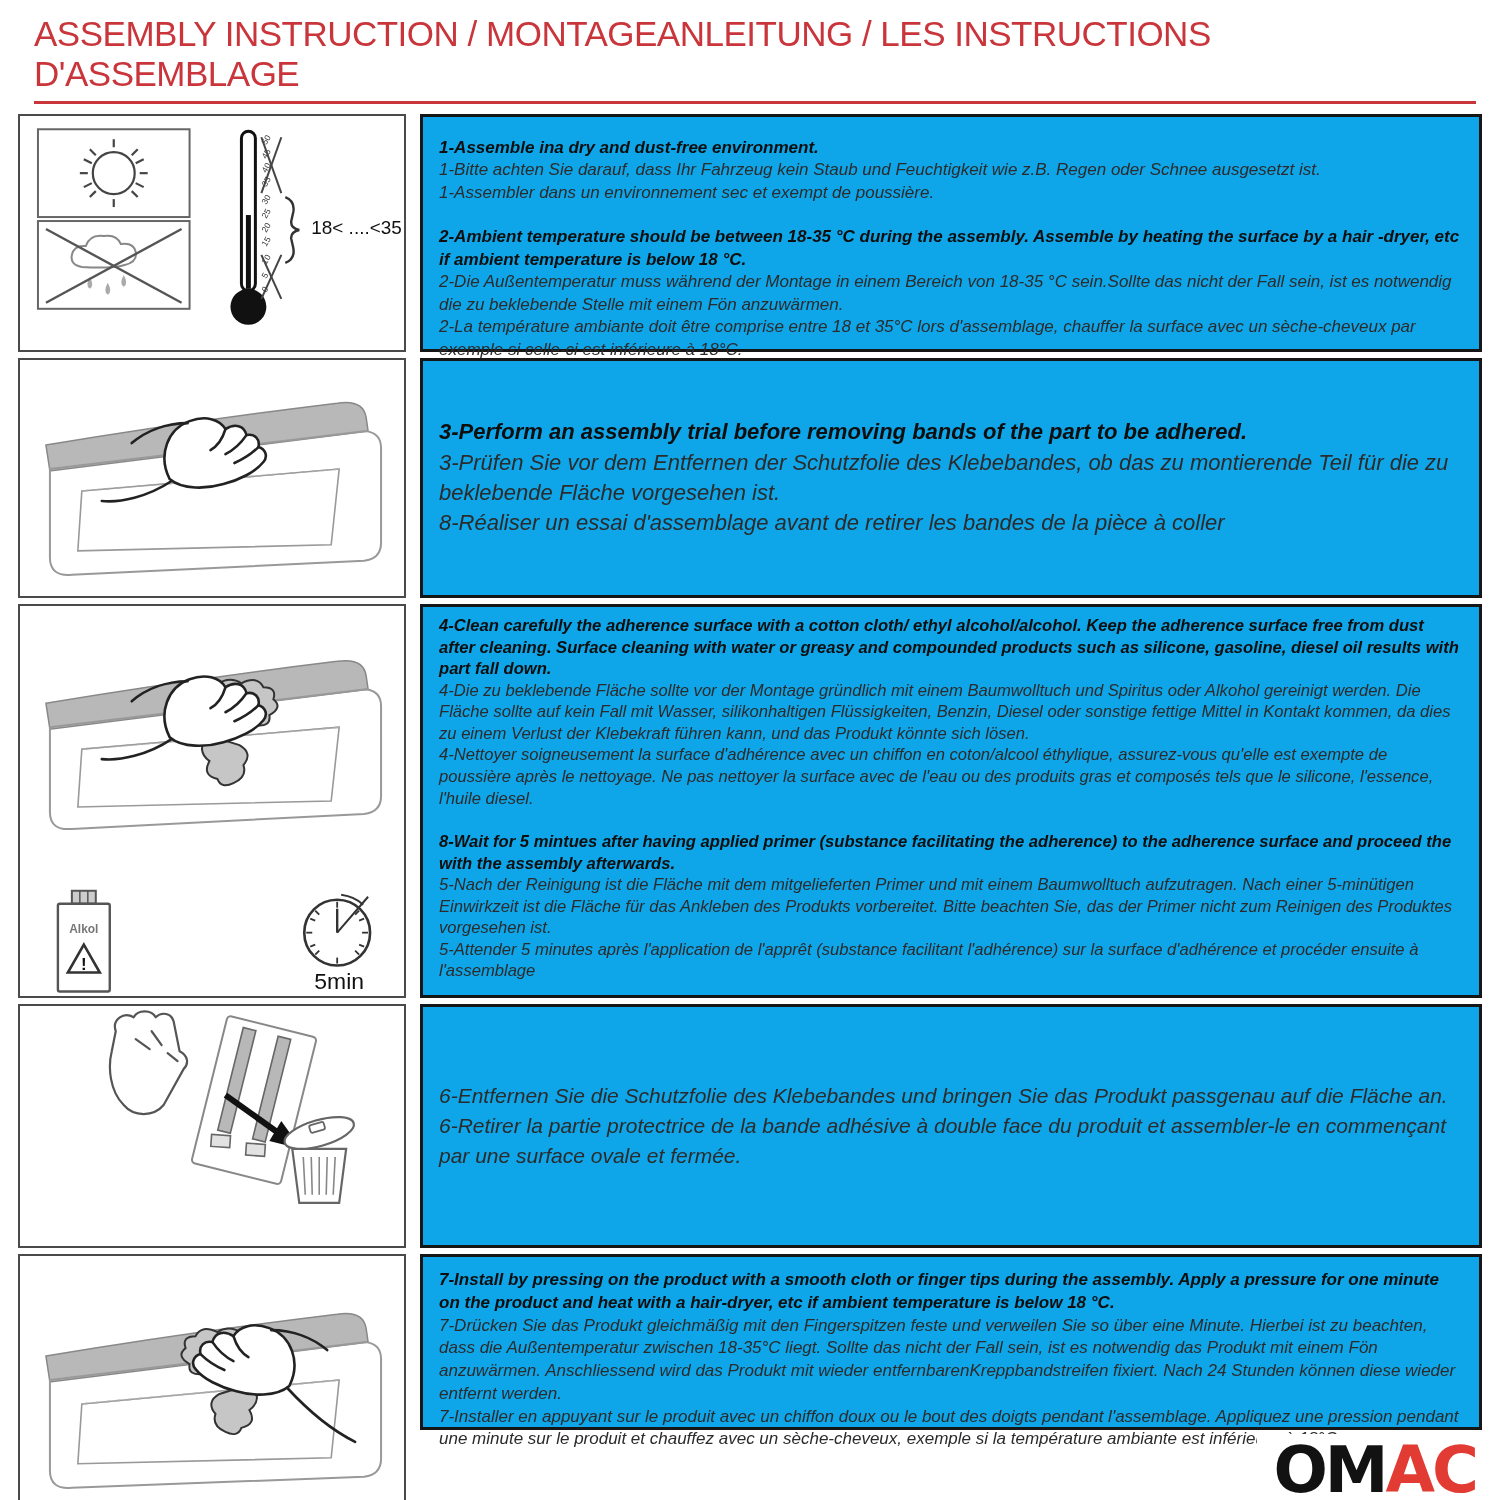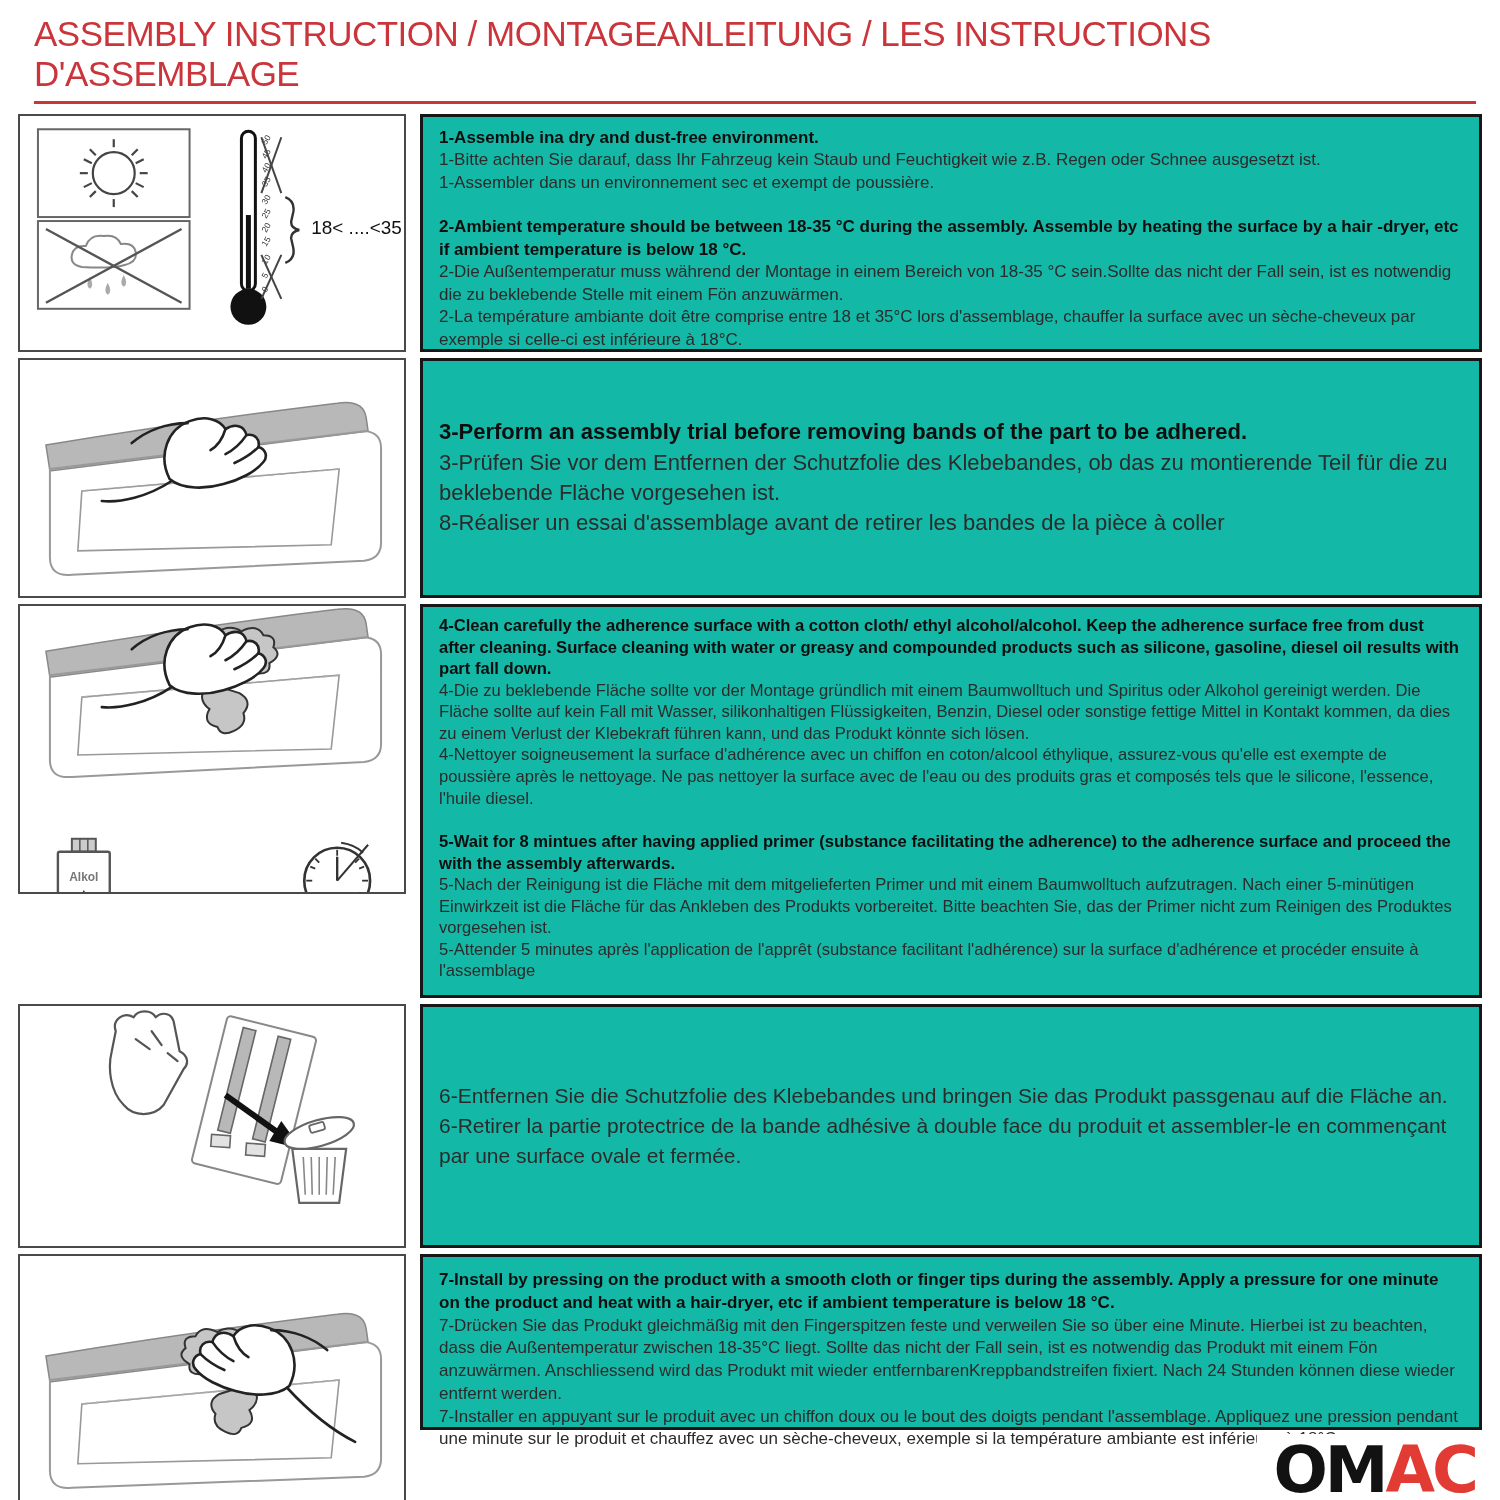--- a/index.html
+++ b/index.html
@@ -23,34 +23,35 @@
   .illus{
     flex:0 0 388px;
     border:2px solid #4a4a4a;
     background:#fff;
     display:flex; align-items:center; justify-content:center;
     overflow:hidden;
   }
   .txtbox{
     flex:1;
     border:3px solid #161616;
-    background:#14b8a6;
-    padding:10px 16px;
+    background:#0ea5e9;
+    padding:20px 16px;
+    font-style:italic;
   }
   .txtbox p{ margin:0; }
   .p-bold{ font-weight:bold; color:#0e0e0e; }
   .p-reg{ font-weight:normal; color:#2b2b2b; }
   .gap{ height:22px; }
 
   
   .r1 .illus{ height:238px; }
   .r1 .txtbox{ height:238px; font-size:17px; line-height:1.32; }
   .r2 .illus{ height:240px; }
   .r2 .txtbox{ height:240px; font-size:22px; line-height:1.38; display:flex; flex-direction:column; justify-content:center; }
-  .r3 .illus{ height:290px; }
+  .r3 .illus{ height:394px; }
   .r3 .txtbox{ height:394px; font-size:16.6px; line-height:1.30; padding-top:8px; }
   .r4 .illus{ height:244px; }
   .r4 .txtbox{ height:244px; font-size:21px; line-height:1.42; display:flex; flex-direction:column; justify-content:center; }
   .r5 .illus{ height:266px; }
   .r5 .txtbox{ height:176px; font-size:17px; line-height:1.34; padding-top:12px; }
 
   .logo{
     position:absolute;
     right:4px; top:180px;
     background:#fff;
@@ -224,21 +225,21 @@
           <path d="M322,288 q14,2 22,10" fill="none" stroke="#333" stroke-width="2"></path>
           <text x="320" y="382" font-size="23" fill="#111" text-anchor="middle">5min</text>
         </g>
       </svg>
     </div>
     <div class="txtbox">
       <p class="p-bold">4-Clean carefully the adherence surface with a cotton cloth/ ethyl alcohol/alcohol. Keep the adherence surface free from dust after cleaning. Surface cleaning with water or greasy and compounded products such as silicone, gasoline, diesel oil results with part fall down.</p>
       <p class="p-reg">4-Die zu beklebende Fläche sollte vor der Montage gründlich mit einem Baumwolltuch und Spiritus oder Alkohol gereinigt werden. Die Fläche sollte auf kein Fall mit Wasser, silikonhaltigen Flüssigkeiten, Benzin, Diesel oder sonstige fettige Mittel in Kontakt kommen, da dies zu einem Verlust der Klebekraft führen kann, und das Produkt könnte sich lösen.</p>
       <p class="p-reg">4-Nettoyer soigneusement la surface d'adhérence avec un chiffon en coton/alcool éthylique, assurez-vous qu'elle est exempte de poussière après le nettoyage. Ne pas nettoyer la surface avec de l'eau ou des produits gras et composés tels que le silicone, l'essence, l'huile diesel.</p>
       <div class="gap"></div>
-      <p class="p-bold">5-Wait for 8 mintues after having applied primer (substance facilitating the adherence) to the adherence surface and proceed the with the assembly afterwards.</p>
+      <p class="p-bold">8-Wait for 5 mintues after having applied primer (substance facilitating the adherence) to the adherence surface and proceed the with the assembly afterwards.</p>
       <p class="p-reg">5-Nach der Reinigung ist die Fläche mit dem mitgelieferten Primer und mit einem Baumwolltuch aufzutragen. Nach einer 5-minütigen Einwirkzeit ist die Fläche für das Ankleben des Produkts vorbereitet. Bitte beachten Sie, das der Primer nicht zum Reinigen des Produktes vorgesehen ist.</p>
       <p class="p-reg">5-Attender 5 minutes après l'application de l'apprêt (substance facilitant l'adhérence) sur la surface d'adhérence et procéder ensuite à l'assemblage</p>
     </div>
   </div>
 
   <div class="row r4">
     <div class="illus">
       <svg width="384" height="238" viewBox="0 0 385 238">
 
         <g transform="rotate(14 230 95)">

